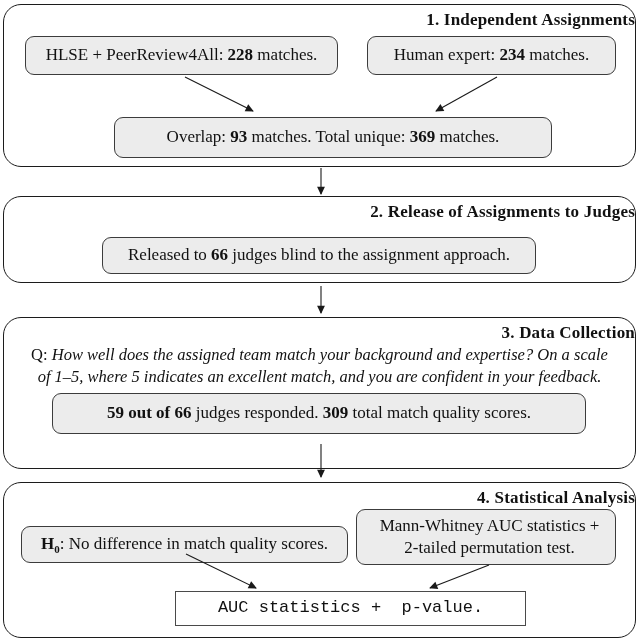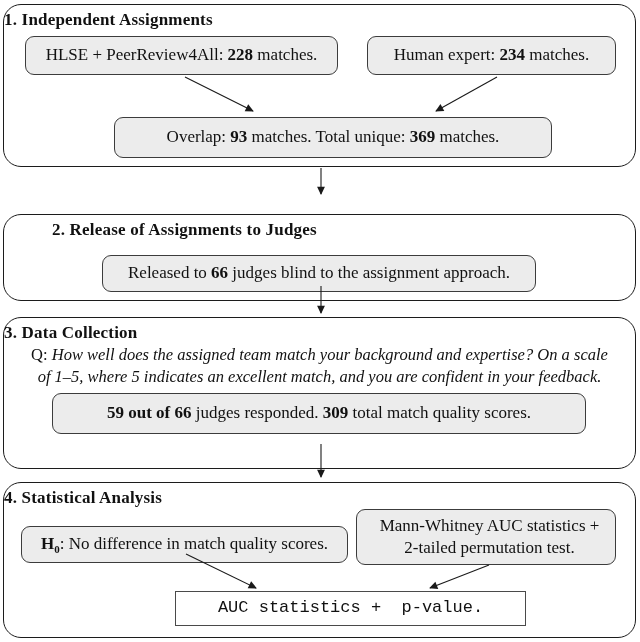--- a/index.html
+++ b/index.html
@@ -17,21 +17,21 @@
   .panel {
     position:absolute;
     left:3px;
     width:633px;
     background:#fff;
     border:1.5px solid var(--panel-border, #1c1c1c);
     border-radius:18px;
   }
   .panel-title {
     margin-top:5px;
-    text-align:left;
+    text-align:right;
     font-size:17px;
     font-weight:bold;
     letter-spacing:0.2px;
   }
   .node {
     position:absolute;
     display:flex;
     align-items:center;
     justify-content:center;
     background:var(--node-fill, #ececec);
@@ -81,21 +81,21 @@
       <span class="node-text"><span>HLSE + PeerReview4All: </span><b>228</b><span> matches.</span></span>
     </div>
     <div class="node" style="left:363px;top:31px;width:249px;height:39px;">
       <span class="node-text"><span>Human expert: </span><b>234</b><span> matches.</span></span>
     </div>
     <div class="node" style="left:110px;top:112px;width:438px;height:41px;">
       <span class="node-text"><span>Overlap: </span><b>93</b><span> matches. Total unique: </span><b>369</b><span> matches.</span></span>
     </div>
   </section>
 
-  <section class="panel" style="top:214px;height:87px;padding-left:48px;">
+  <section class="panel" style="top:196px;height:87px;padding-left:48px;">
     <h2 class="panel-title">2. Release of Assignments to Judges</h2>
     <div class="node" style="left:98px;top:40px;width:434px;height:37px;">
       <span class="node-text"><span>Released to </span><b>66</b><span> judges blind to the assignment approach.</span></span>
     </div>
   </section>
 
   <section class="panel" style="top:317px;height:152px;">
     <h2 class="panel-title">3. Data Collection</h2>
     <div class="question" style="top:26px;">
       <div class="q-line"><span>Q: </span><i>How well does the assigned team match your background and expertise? On a scale</i></div>

